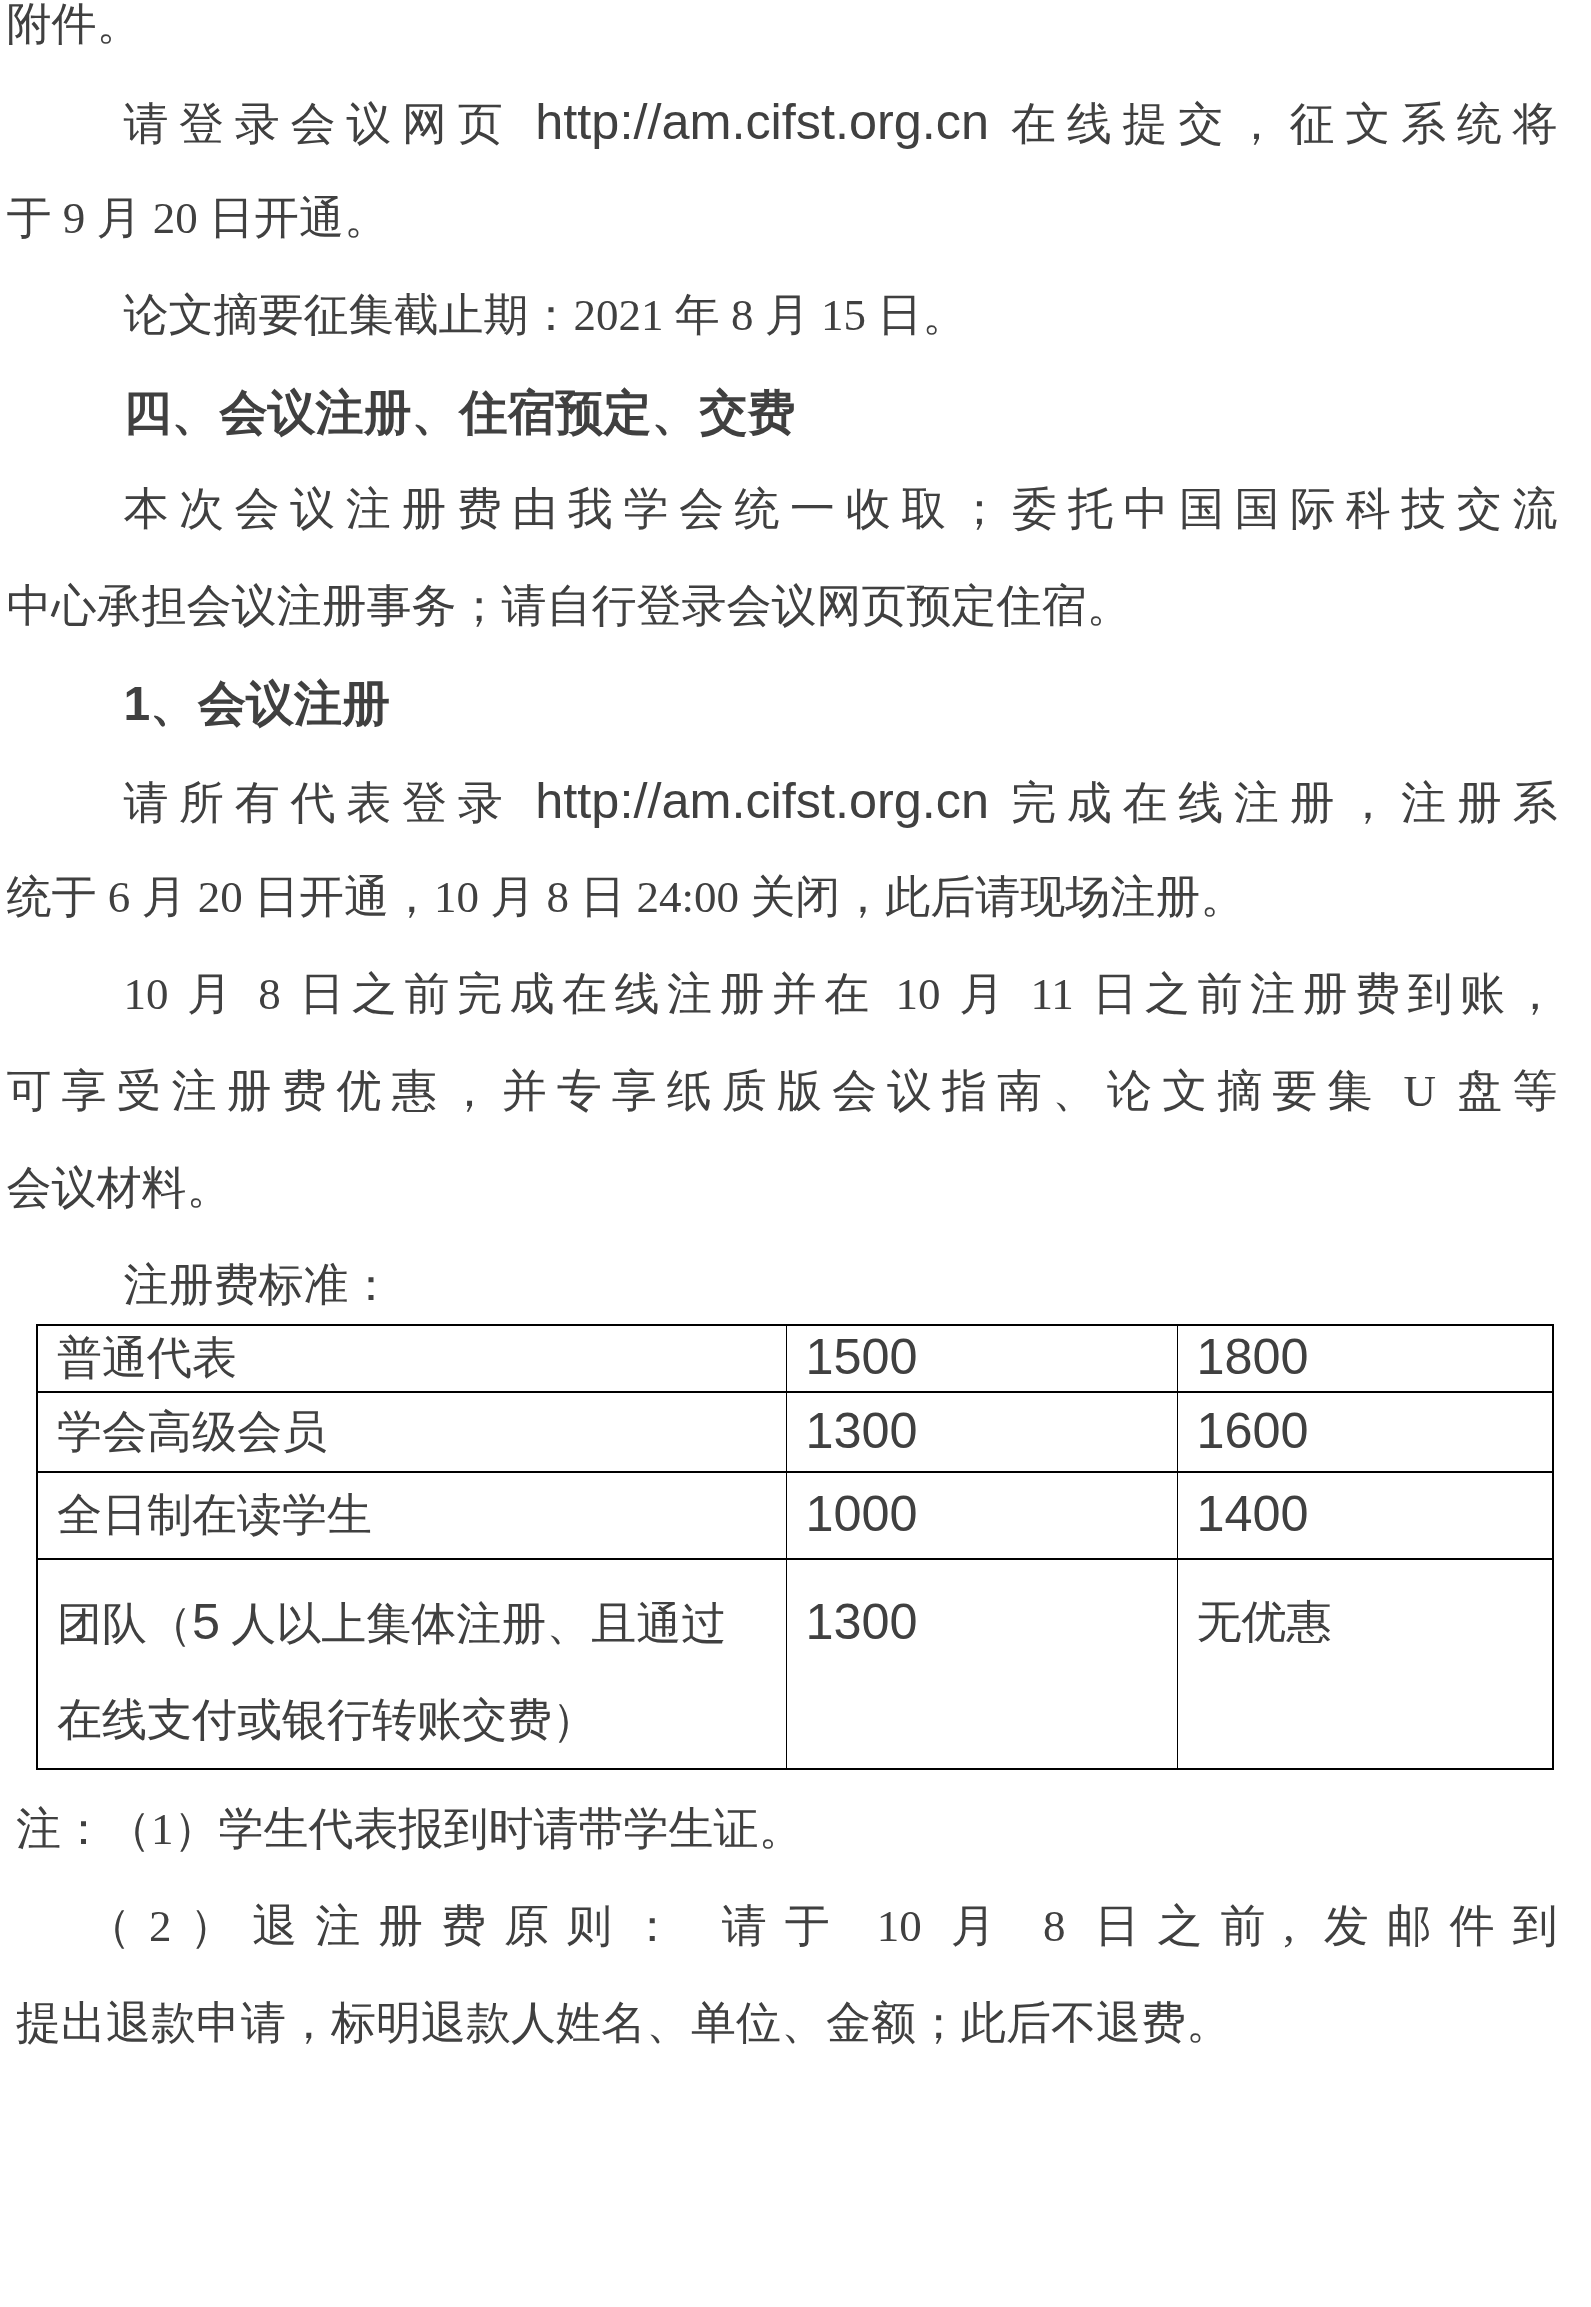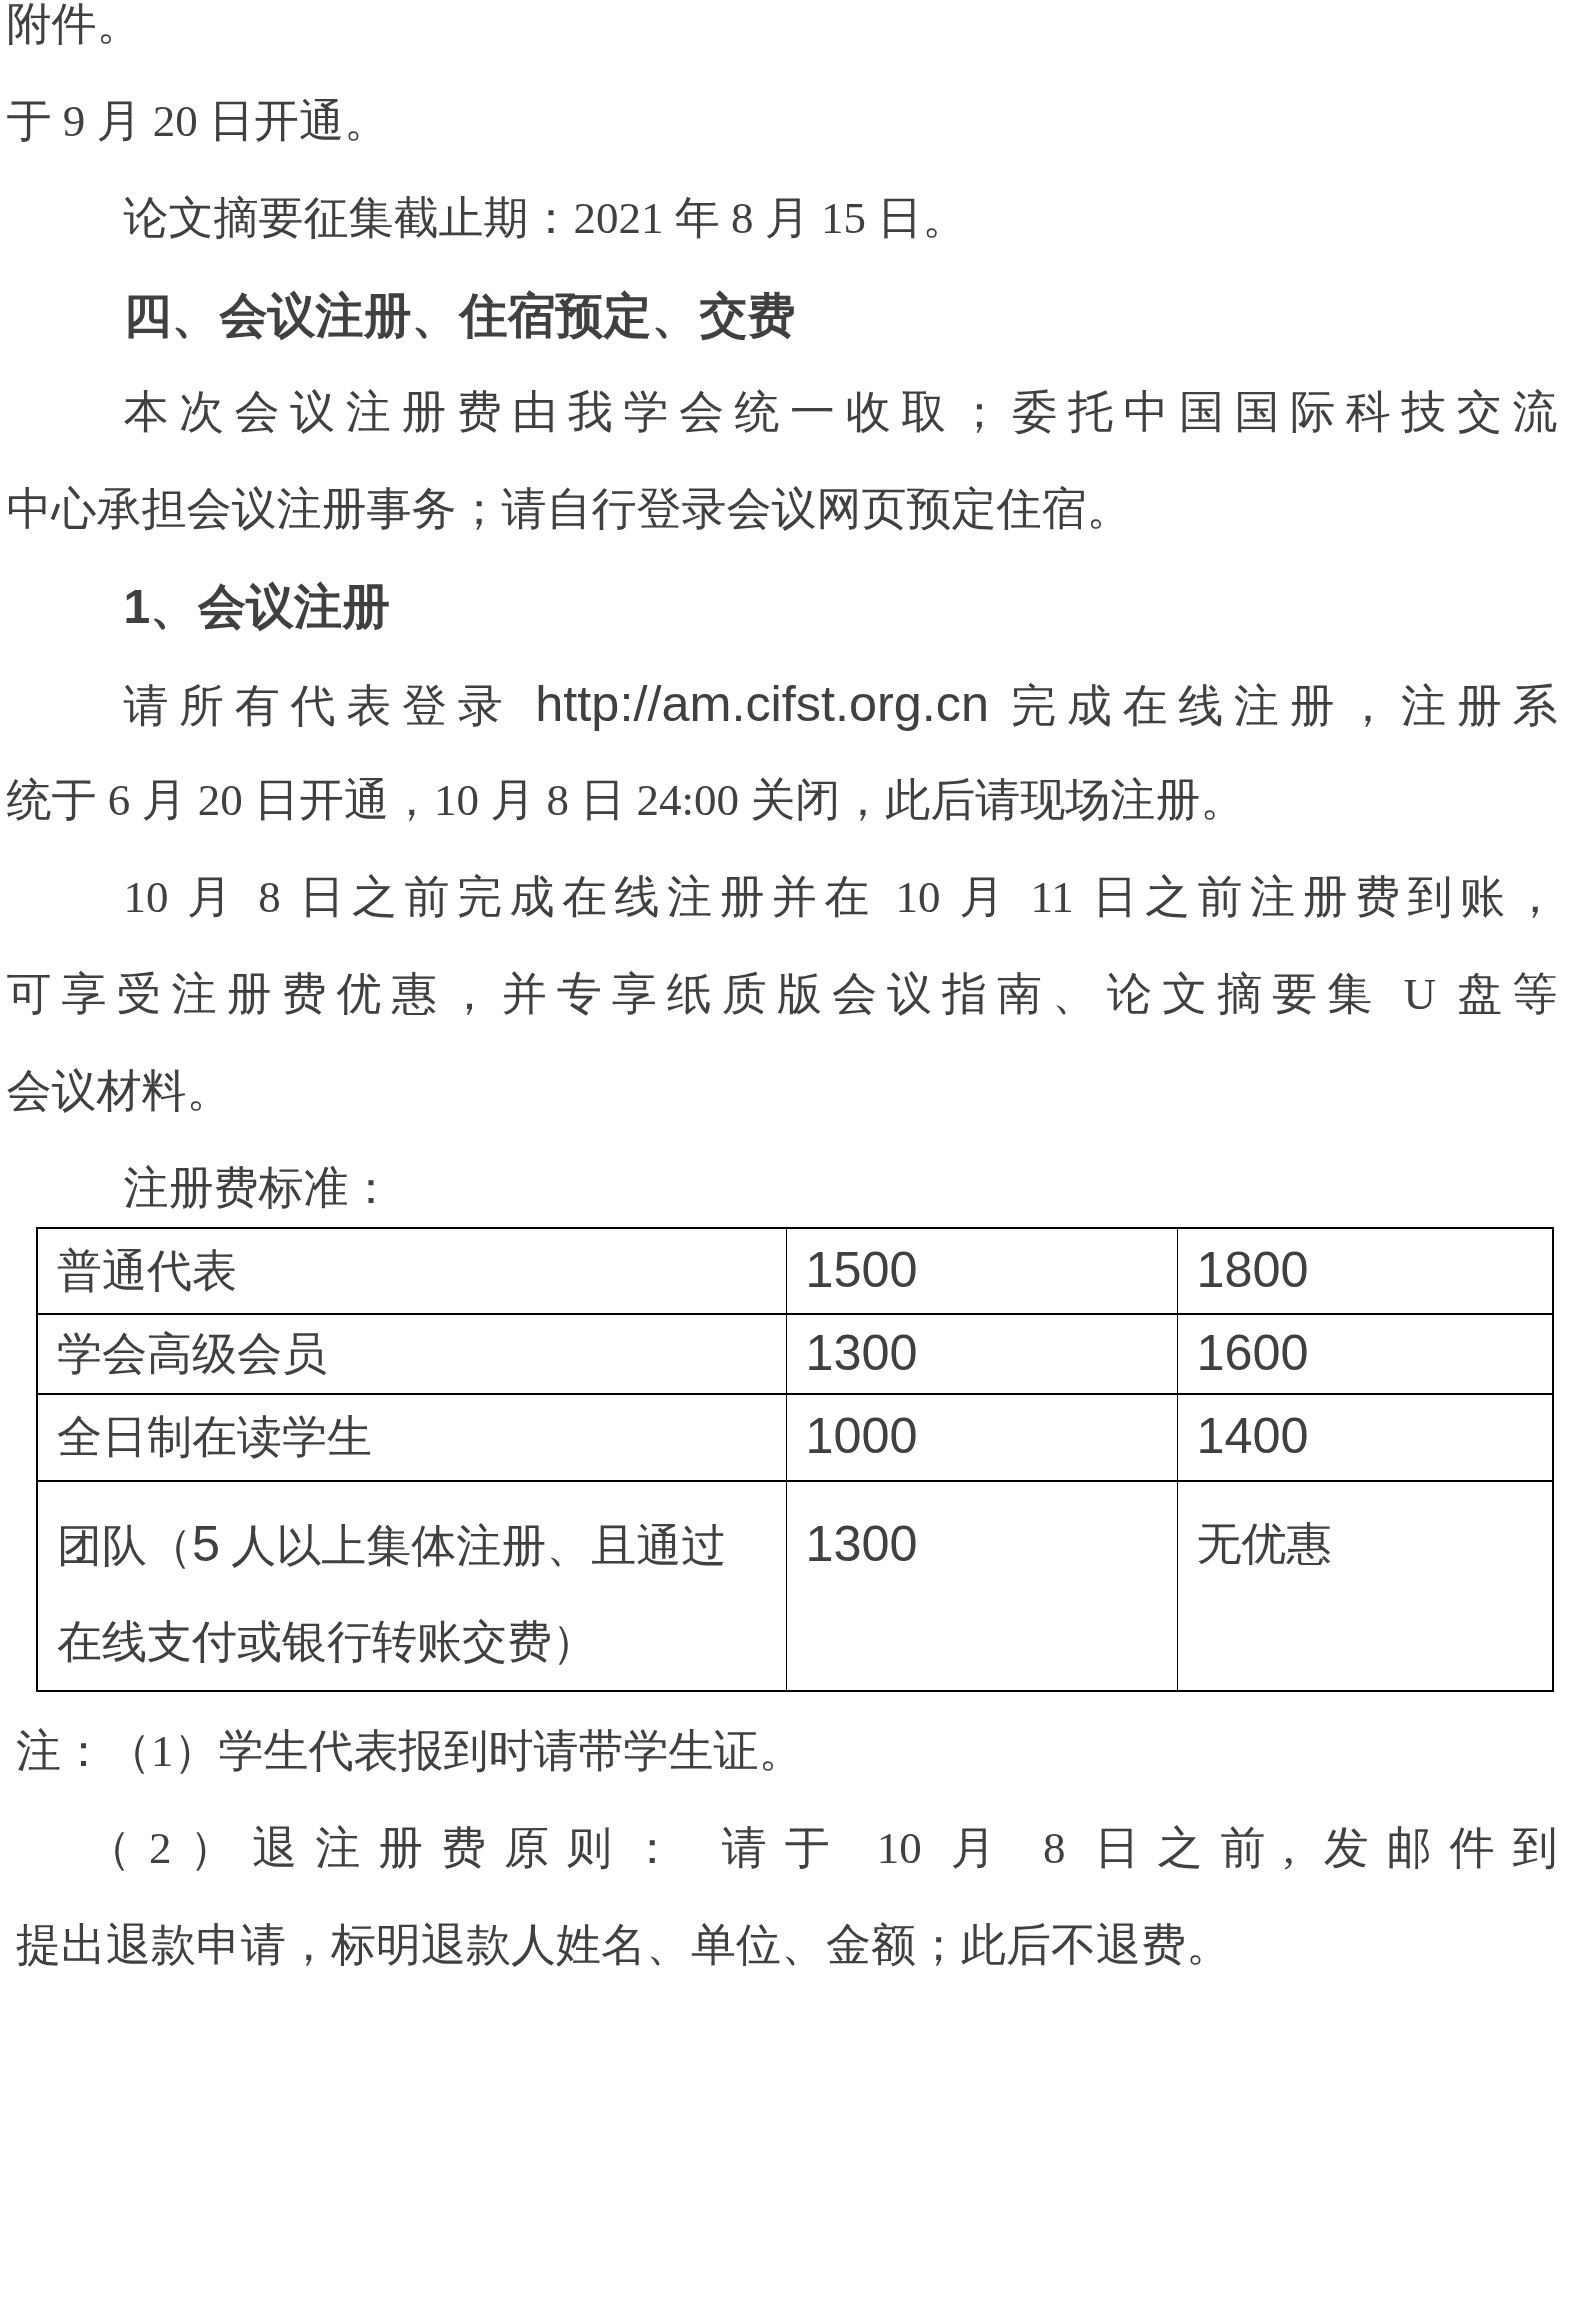--- a/index.html
+++ b/index.html
@@ -66,36 +66,37 @@
     vertical-align: middle;
     padding: 0 0 0 18.5px;
     line-height: 48px;
   }
   tr.team td {
     vertical-align: top;
     padding-top: 14.5px;
     line-height: 96px;
   }
   tr.hrow { height: 209px; }
-  tr.r1 { height: 86px; border-radius: 18px; }
+  tr.r1 { height: 67px; border-radius: 18px; }
   tr.r2 { height: 80px; }
   tr.r3 { height: 87px; }
   tr.team { height: 190px; }
   .notes {
     margin-top: 10.5px;
     padding-left: 9.7px;
   }
 </style>
 </head>
 <body>
 
 <div class="page">
   <div class="content">
 
     <div class="line"><span>附件。</span></div>
+    <div class="line indent fill"><span>请登录会议网页 </span><span class="lat">http://am.cifst.org.cn</span><span> 在线提交，征文系统将</span></div>
     <div class="line"><span>于 9 月 20 日开通。</span></div>
     <div class="line indent"><span>论文摘要征集截止期：2021 年 8 月 15 日。</span></div>
     <div class="line indent h"><span>四、会议注册、住宿预定、交费</span></div>
     <div class="line indent fill"><span>本次会议注册费由我学会统一收取；委托中国国际科技交流</span></div>
     <div class="line"><span>中心承担会议注册事务；请自行登录会议网页预定住宿。</span></div>
     <div class="line indent h"><span>1、会议注册</span></div>
     <div class="line indent fill"><span>请所有代表登录 </span><span class="lat">http://am.cifst.org.cn</span><span> 完成在线注册，注册系</span></div>
     <div class="line"><span>统于 6 月 20 日开通，10 月 8 日 24:00 关闭，此后请现场注册。</span></div>
     <div class="line indent fill"><span>10 月 8 日之前完成在线注册并在 10 月 11 日之前注册费到账，</span></div>
     <div class="line fill"><span>可享受注册费优惠，并专享纸质版会议指南、论文摘要集 U 盘等</span></div>

